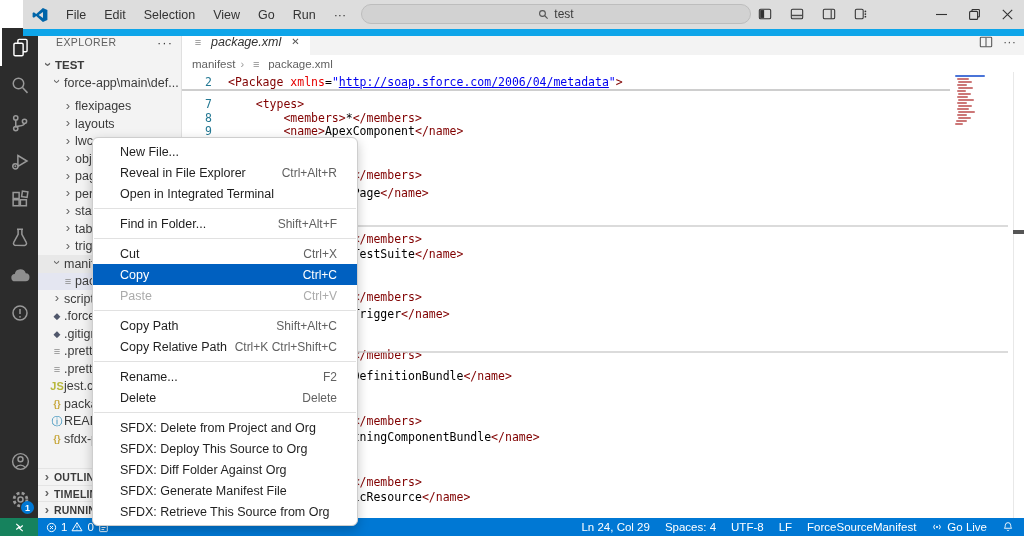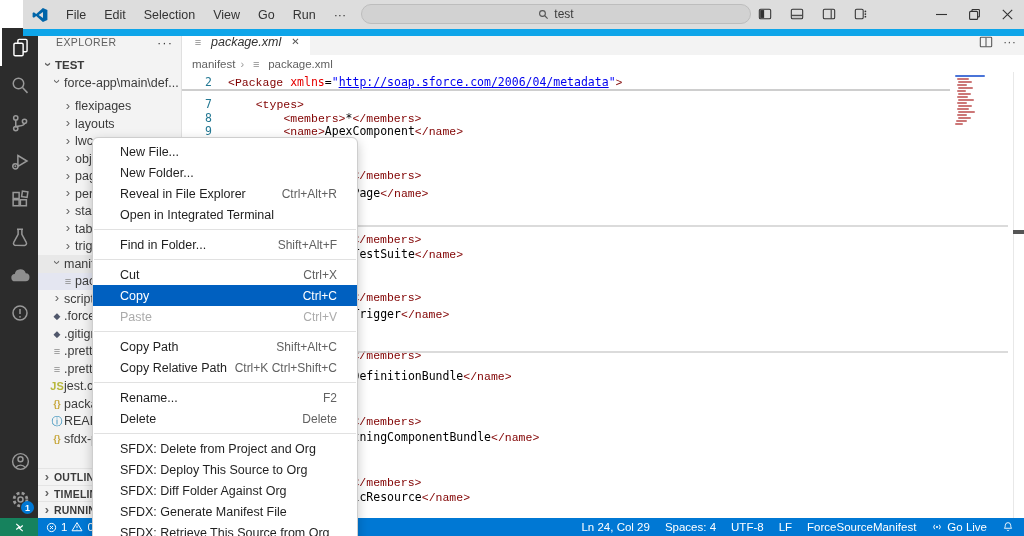--- a/index.html
+++ b/index.html
@@ -53,21 +53,21 @@
   .tabbar { height:27px; background:#f3f3f3; display:flex; position:relative; }
   .tab { background:#ffffff; display:flex; align-items:center; gap:6px; padding:0 10px 0 9px; font-size:12.5px; color:#333; }
   .tab .tab-label { font-style:italic; }
   .tab .close { font-size:10px; color:#555; margin-left:4px; }
   .tab-actions { position:absolute; right:8px; top:0; height:27px; display:flex; align-items:center; gap:10px; color:#555; }
   .breadcrumbs { height:17px; display:flex; align-items:center; gap:4px; padding-left:10px; font-size:11.5px; color:#616161; background:#fff; }
   .crumb-sep { font-size:11px; color:#9a9a9a; }
   .code-area { position:absolute; top:44px; left:0; right:0; bottom:0; background:#fff; }
   .code-line { position:absolute; left:0; right:24px; height:14px; font-family:"DejaVu Sans Mono", monospace; font-size:11.5px; line-height:14px; white-space:pre; padding-left:46px; }
   .code-line .lnum { position:absolute; left:0; top:0; width:30px; text-align:right; color:#237893; }
-  .c-tag { color:#800000;font-family:Liberation Mono, monospace; }
+  .c-tag { color:#800000; }
   .c-attr { color:#e50000;text-align:right; }
   .c-val { color:#0000ff; }
   .c-link { color:#0000ee; text-decoration:underline; }
   .c-plain { color:#000; }
   .minimap { position:absolute; left:773px; top:3px; width:40px; }
   .mm-row { height:2px; margin-bottom:1px; border-radius:1px; }
   .overview-sep { position:absolute; left:831px; top:0; bottom:0; width:1px; background:#e8e8e8; }
   .scroll-marker { position:absolute; left:831px; top:158px; width:11px; height:4px; background:#555; }
 
   
@@ -416,23 +416,20 @@
 
 <div class="artifact-line" style="top:89px;left:38px;width:912px;"></div>
 <div class="artifact-line" style="top:225px;left:182px;width:826px;background:#cfcfcf;"></div>
 <div class="artifact-line" style="top:351px;left:182px;width:826px;background:#cfcfcf;"></div>
 
 <div class="context-menu" id="context-menu">
     <div class="cm-item">
       <span>New File...</span>
     </div>
     <div class="cm-item">
-      <span>New Folder...</span>
-    </div>
-    <div class="cm-item">
       <span>Reveal in File Explorer</span>
       <span class="shortcut">Ctrl+Alt+R</span>
     </div>
     <div class="cm-item">
       <span>Open in Integrated Terminal</span>
     </div>
     <div class="cm-sep"></div>
     <div class="cm-item">
       <span>Find in Folder...</span>
       <span class="shortcut">Shift+Alt+F</span>

